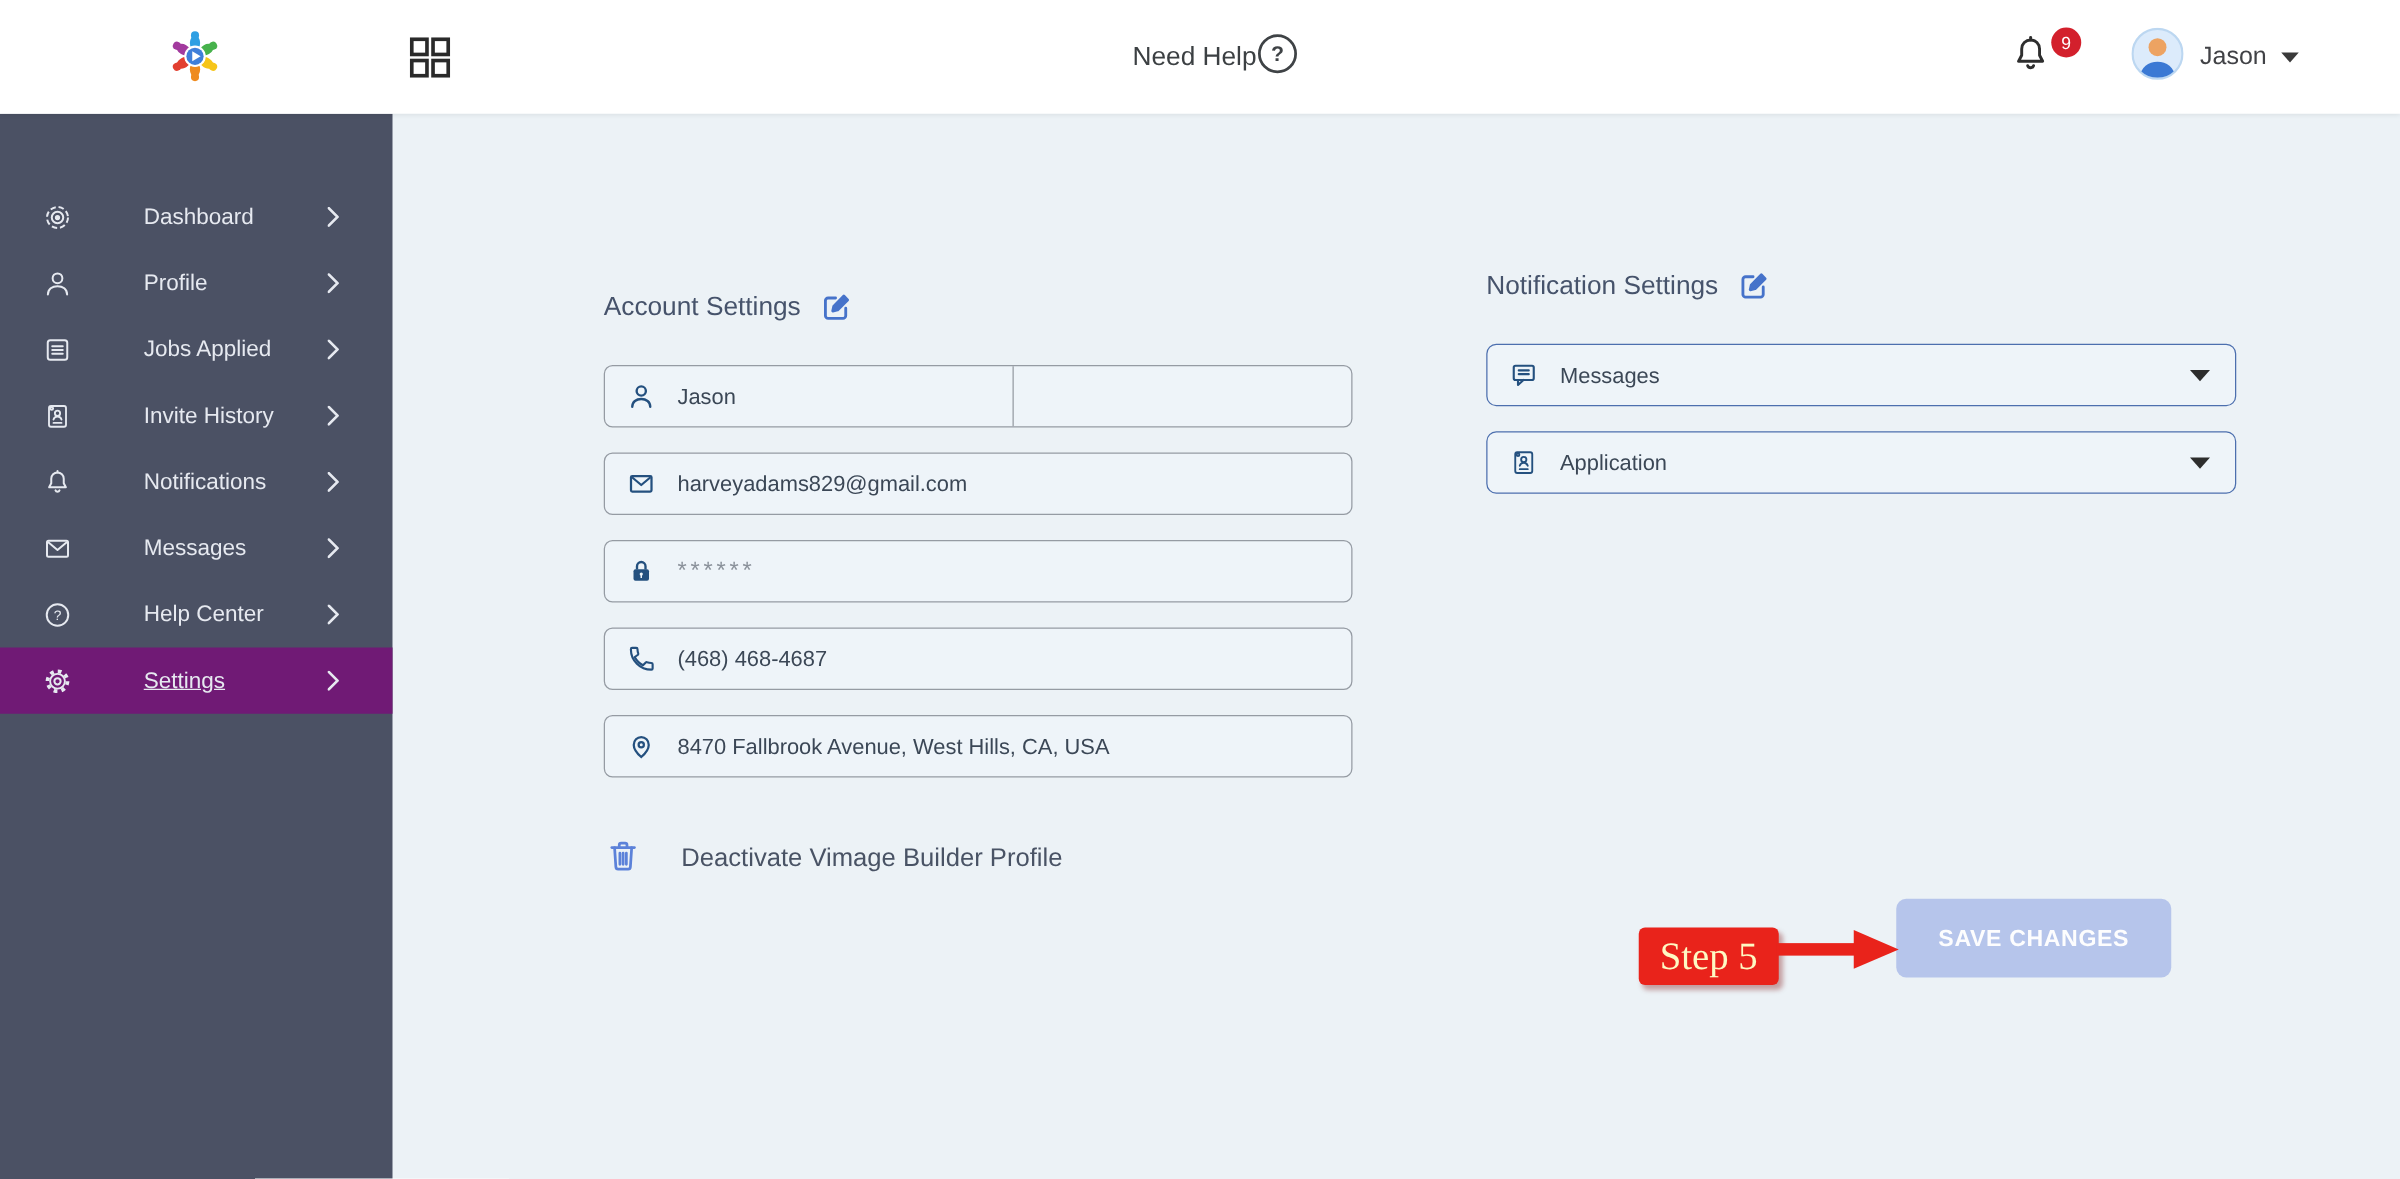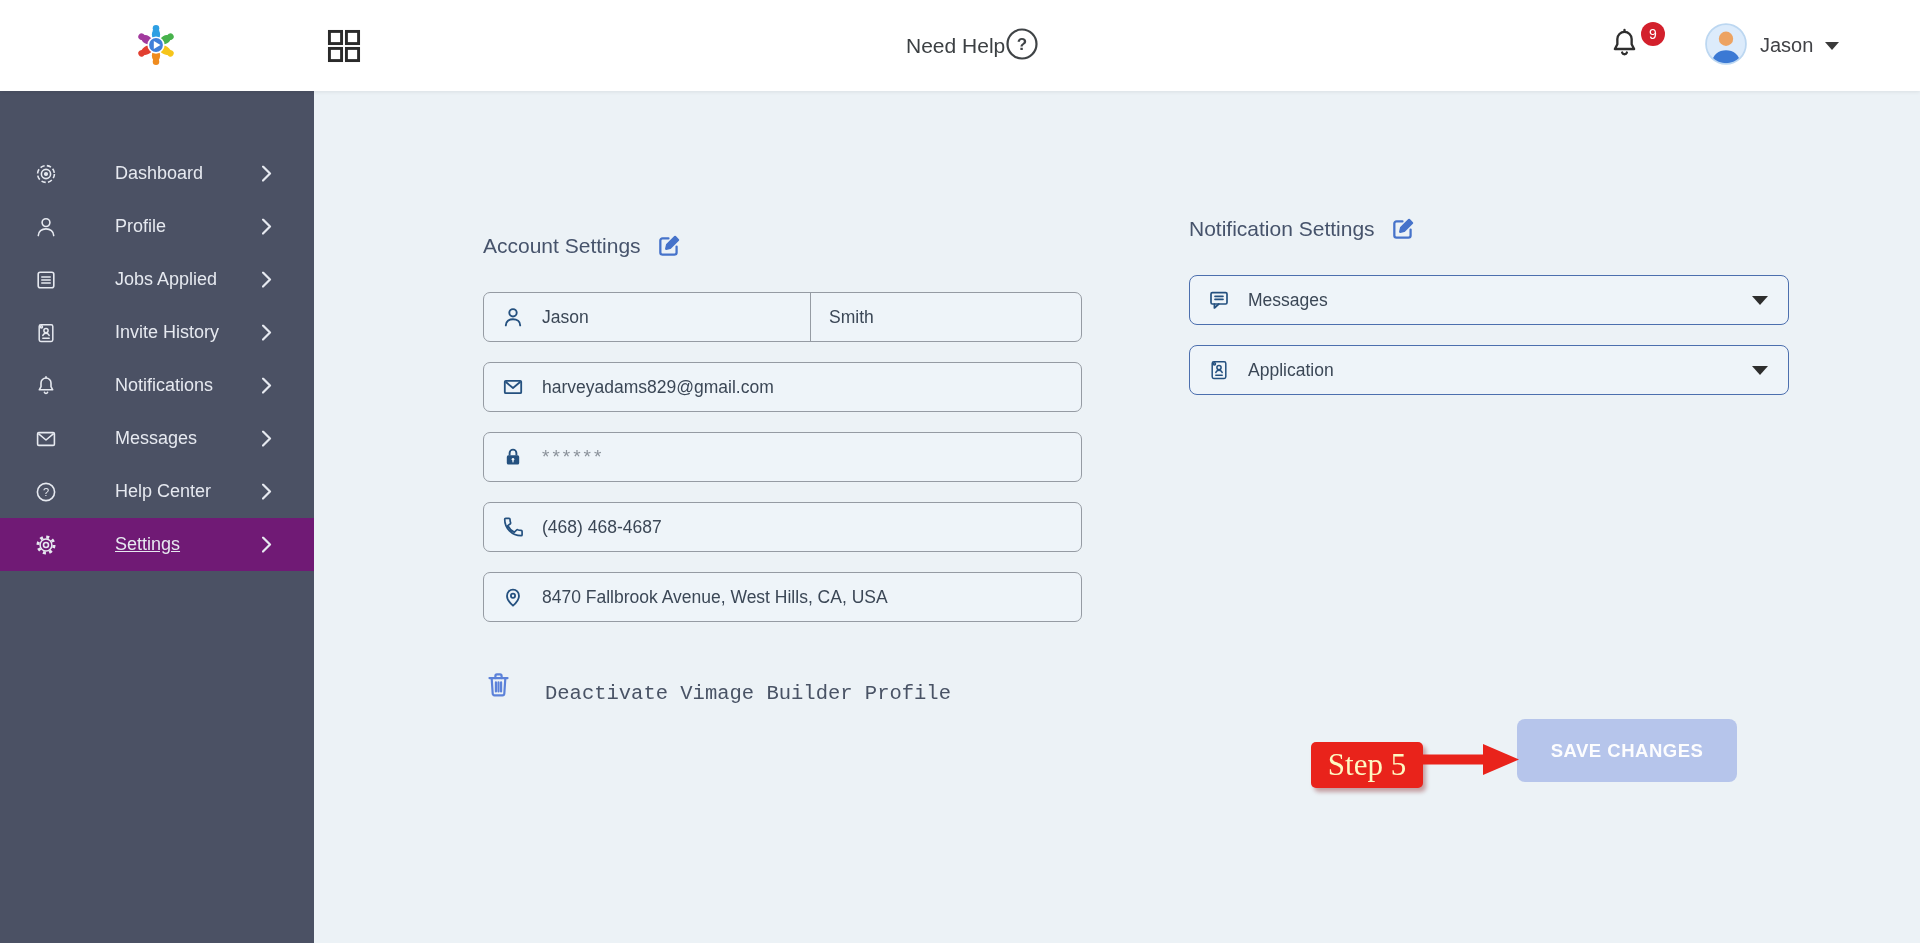--- a/index.html
+++ b/index.html
@@ -48,21 +48,21 @@
   .name-right { display:flex; align-items:center; flex:1; height:100%; }
   .name-right input { padding-left:18px; }
   .pwd input { letter-spacing:3px; color:#8b929b; font-size:19px; }
 
   .dropdown { display:flex; align-items:center; height:50px; background:#eef4f9;
               border:1px solid #4c6fae; border-radius:8px; margin-bottom:20px; cursor:pointer; }
   .dd-label { flex:1; font-size:17.5px; color:#3b4756; }
   .dd-caret { width:0; height:0; border-left:8px solid transparent; border-right:8px solid transparent;
               border-top:9px solid #2d2d2d; margin-right:20px; }
 
-  .deactivate { display:flex; align-items:flex-end; margin-top:47px; cursor:pointer;font-family:Liberation Mono, monospace; }
+  .deactivate { display:flex; align-items:center; margin-top:47px; cursor:pointer; }
   .deactivate-label { margin-left:31px; font-size:20.5px; color:#495365; }
 
   
   .save-btn { position:absolute; left:1517px; top:719px; width:220px; height:63px; background:#b6c5eb;
               border:none; border-radius:8px; color:#fdfdfe; font-weight:bold; font-size:18.5px;
               letter-spacing:.5px; cursor:pointer; font-family:Liberation Sans, sans-serif; }
   .step-box { position:absolute; left:1311px; top:742px; width:112px; height:46px; background:#e9231b;
               border-radius:5px; box-shadow:3px 4px 4px rgba(120,0,0,.35);
               display:flex; align-items:center; justify-content:center;
               color:#fef9c3; font-family:"Liberation Serif", serif; font-size:31px; }
@@ -292,23 +292,20 @@
       <div class="field name-split">
         <div class="name-left">
           <span class="ficon">
             <svg viewBox="0 0 24 24" width="24" height="24" fill="none" stroke="#24507f" stroke-width="1.9" stroke-linecap="round">
               <circle cx="12" cy="7.8" r="3.7"></circle>
                 <path d="M4.8 20.4c0-3.9 3.3-6.2 7.2-6.2s7.2 2.3 7.2 6.2"></path>
             </svg>
             </span>
           <input value="Jason" style="">
         </div>
-        <div class="name-right">
-          <input value="Smith" style="">
-        </div>
       </div>
 
       <div class="field">
         <span class="ficon">
           <svg viewBox="0 0 24 24" width="24" height="24" fill="none" stroke="#24507f" stroke-width="1.8" stroke-linejoin="round">
             <rect x="3.8" y="5.8" width="16.4" height="12.4" rx="1"></rect>
               <polyline points="4.6,6.8 12,13 19.4,6.8"></polyline>
           </svg>
           </span>
         <input value="harveyadams829@gmail.com" style="">

